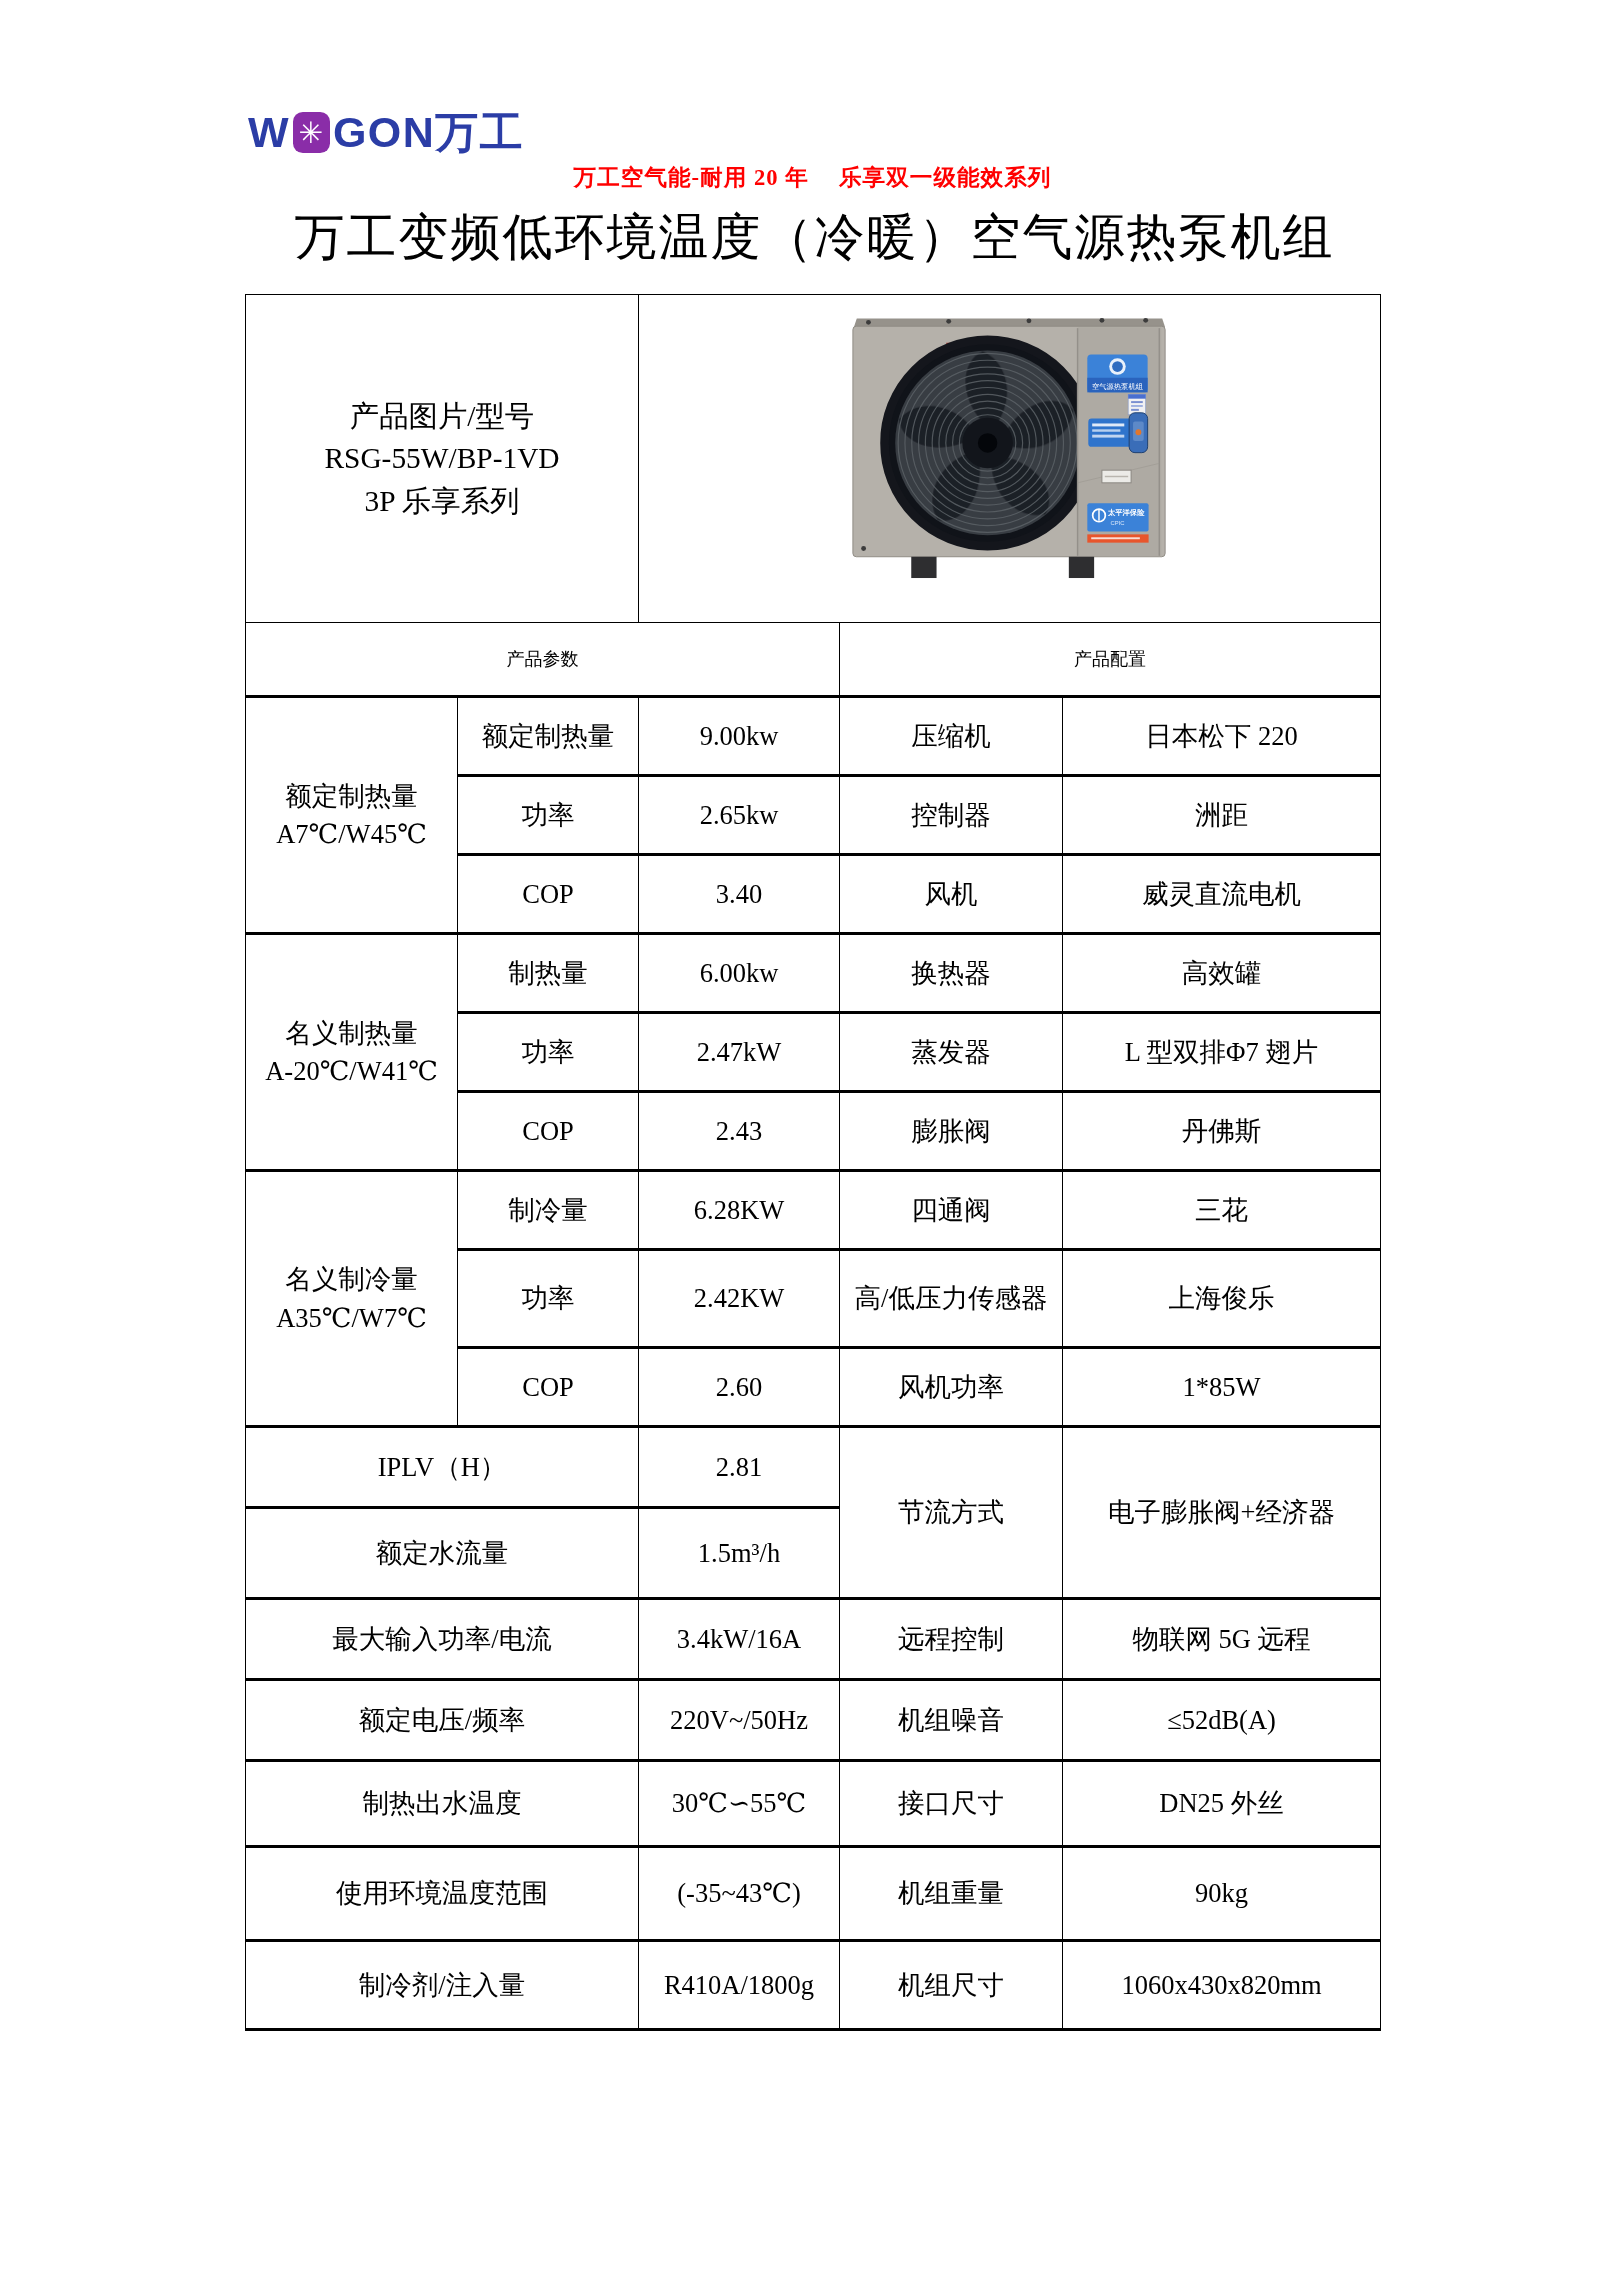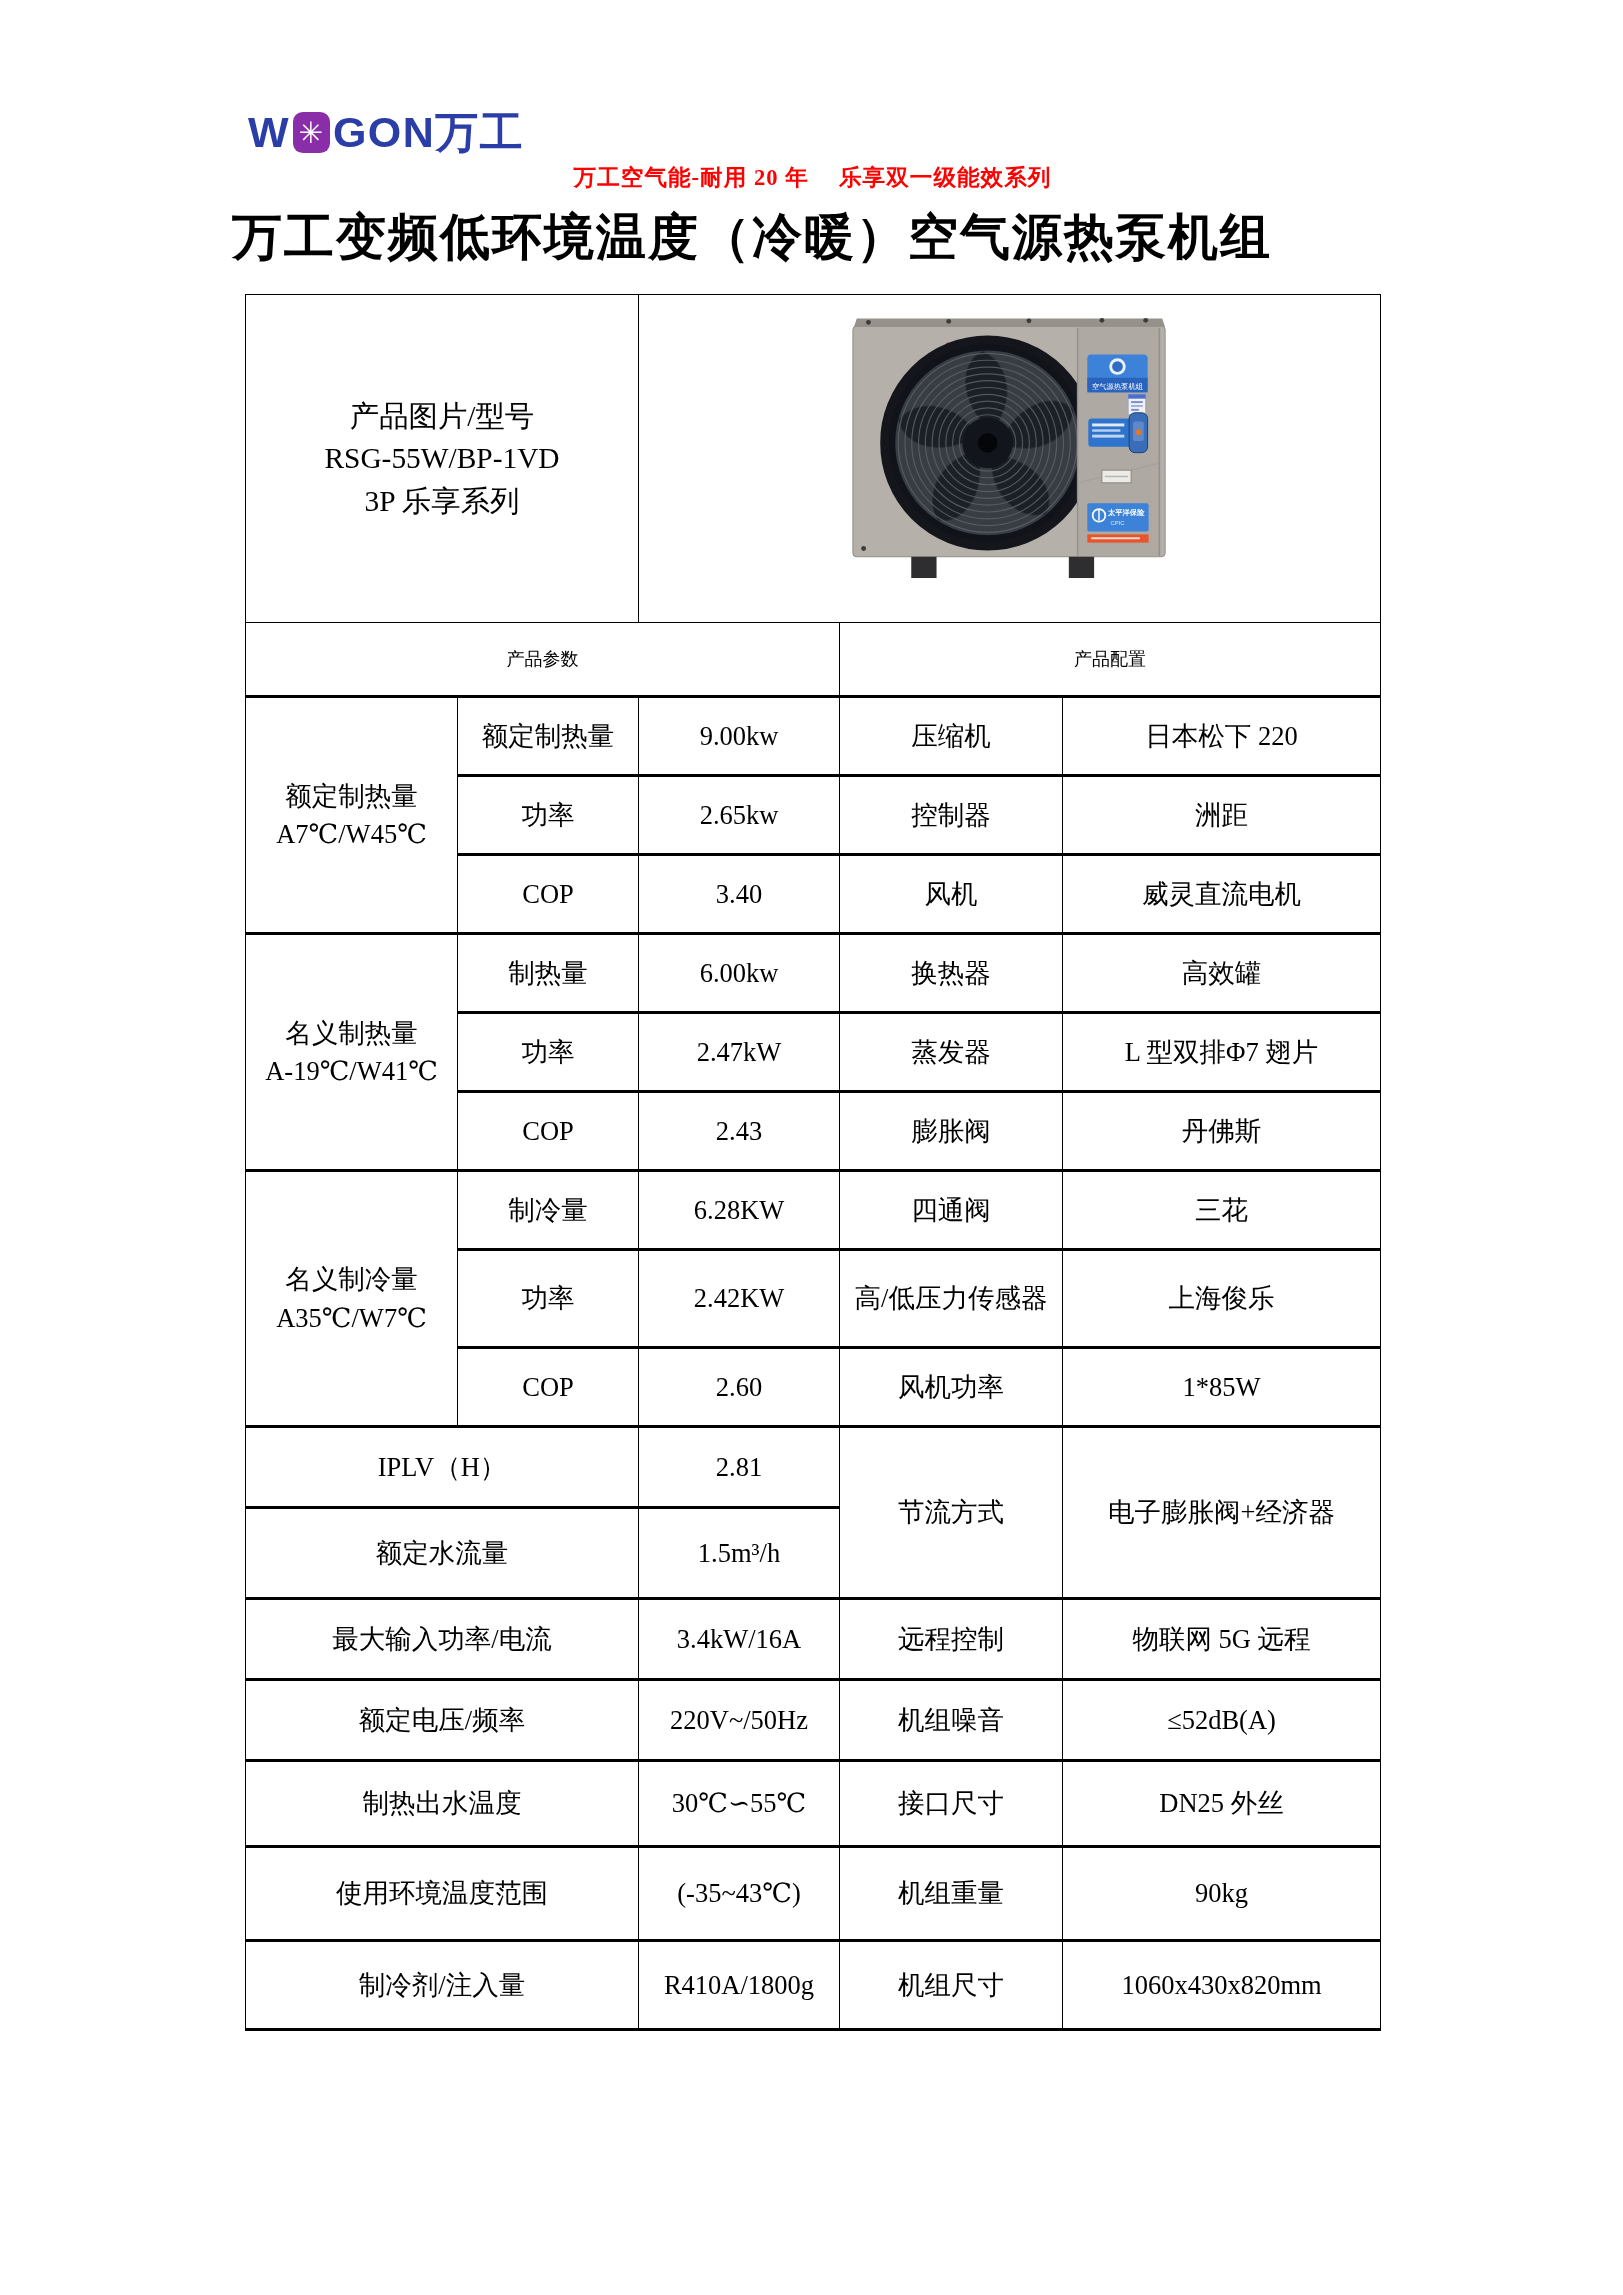--- a/index.html
+++ b/index.html
@@ -19,22 +19,22 @@
     width:37px;height:41px;border-radius:9.8px;background:#8a2da8;
     margin:0 2.9px;
   }
   .logo .star-box .star{color:#ffffff;font-size:29.4px;line-height:1;}
   .tagline{
     position:absolute;left:245px;top:162px;width:1135px;
     text-align:center;font-size:22.6px;font-weight:bold;color:#ff0000;
     letter-spacing:1px;
   }
   .page-title{
-    position:absolute;left:232px;top:204px;width:1135px;
-    text-align:left;font-size:50px;font-weight:bold;letter-spacing:2px;
+    position:absolute;left:247px;top:204px;width:1135px;
+    text-align:center;font-size:50px;font-weight:normal;letter-spacing:2px;
   }
   
   table.spec{
     position:absolute;left:245px;top:294px;width:1135px;
     border-collapse:collapse;table-layout:fixed;
     font-size:26.5px;
   }
   table.spec td{
     border:1.5px solid #000;
     border-bottom-width:3.4px;
@@ -205,21 +205,21 @@
   <tr style="height:79px">
     <td>COP</td>
     <td>3.40</td>
     <td>风机</td>
     <td>威灵直流电机</td>
   </tr>
 
   <tr style="height:79px">
     <td rowspan="3">
       <div>名义制热量</div>
-      <div>A-19℃/W41℃</div>
+      <div>A-20℃/W41℃</div>
     </td>
     <td>制热量</td>
     <td>6.00kw</td>
     <td>换热器</td>
     <td>高效罐</td>
   </tr>
   <tr style="height:79px">
     <td>功率</td>
     <td>2.47kW</td>
     <td>蒸发器</td>

